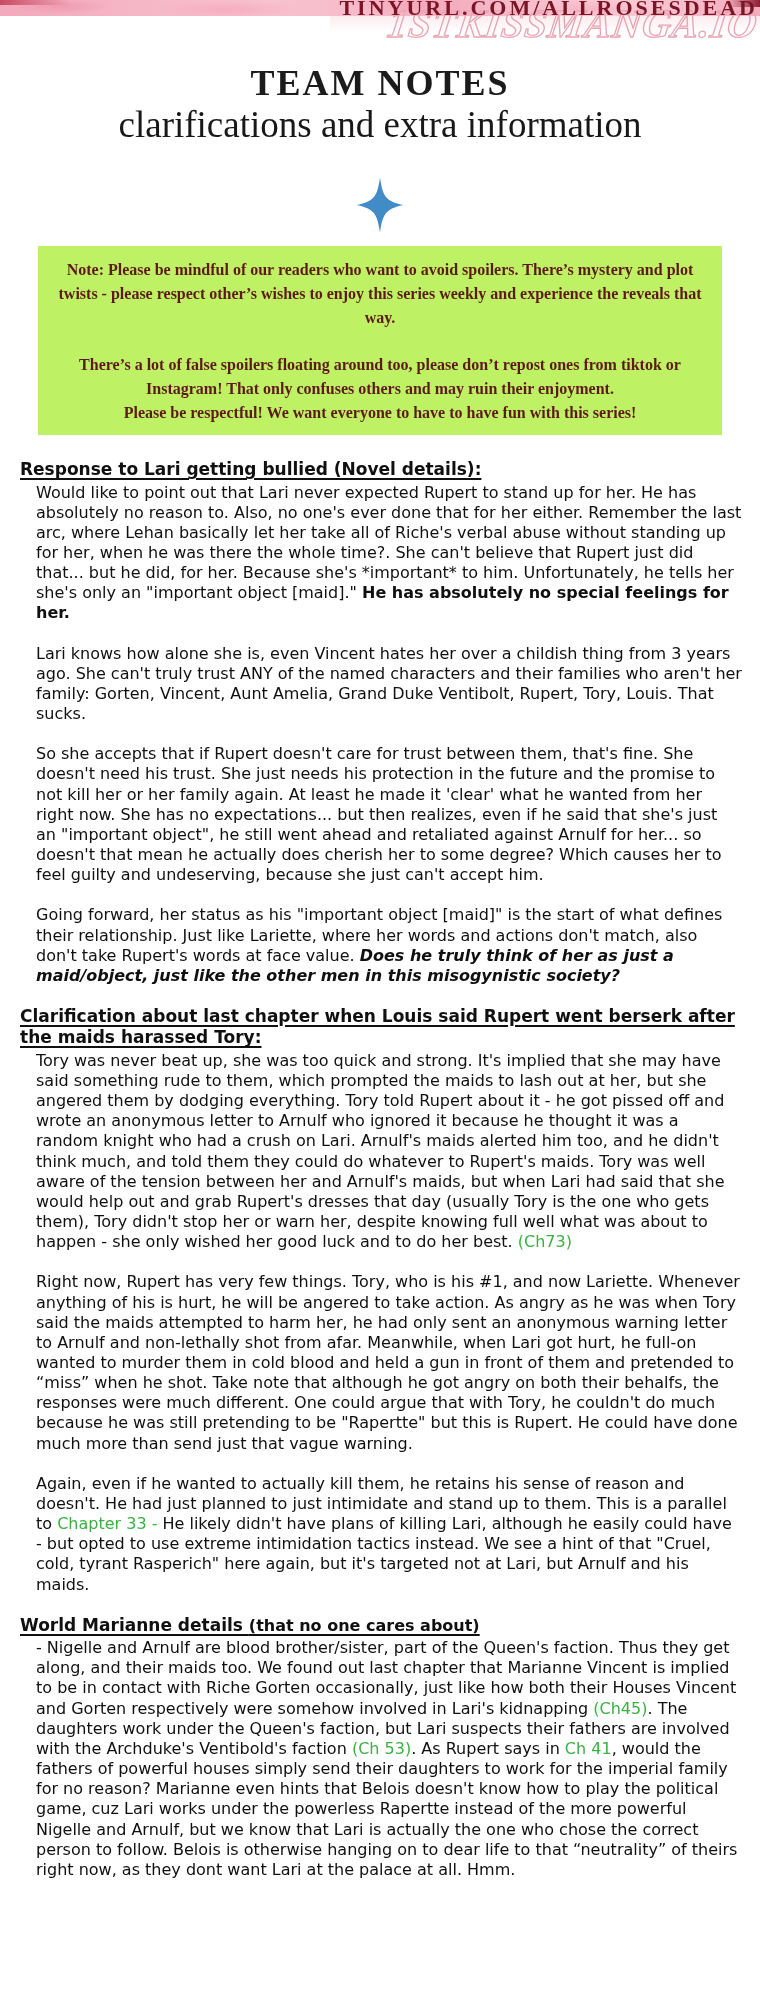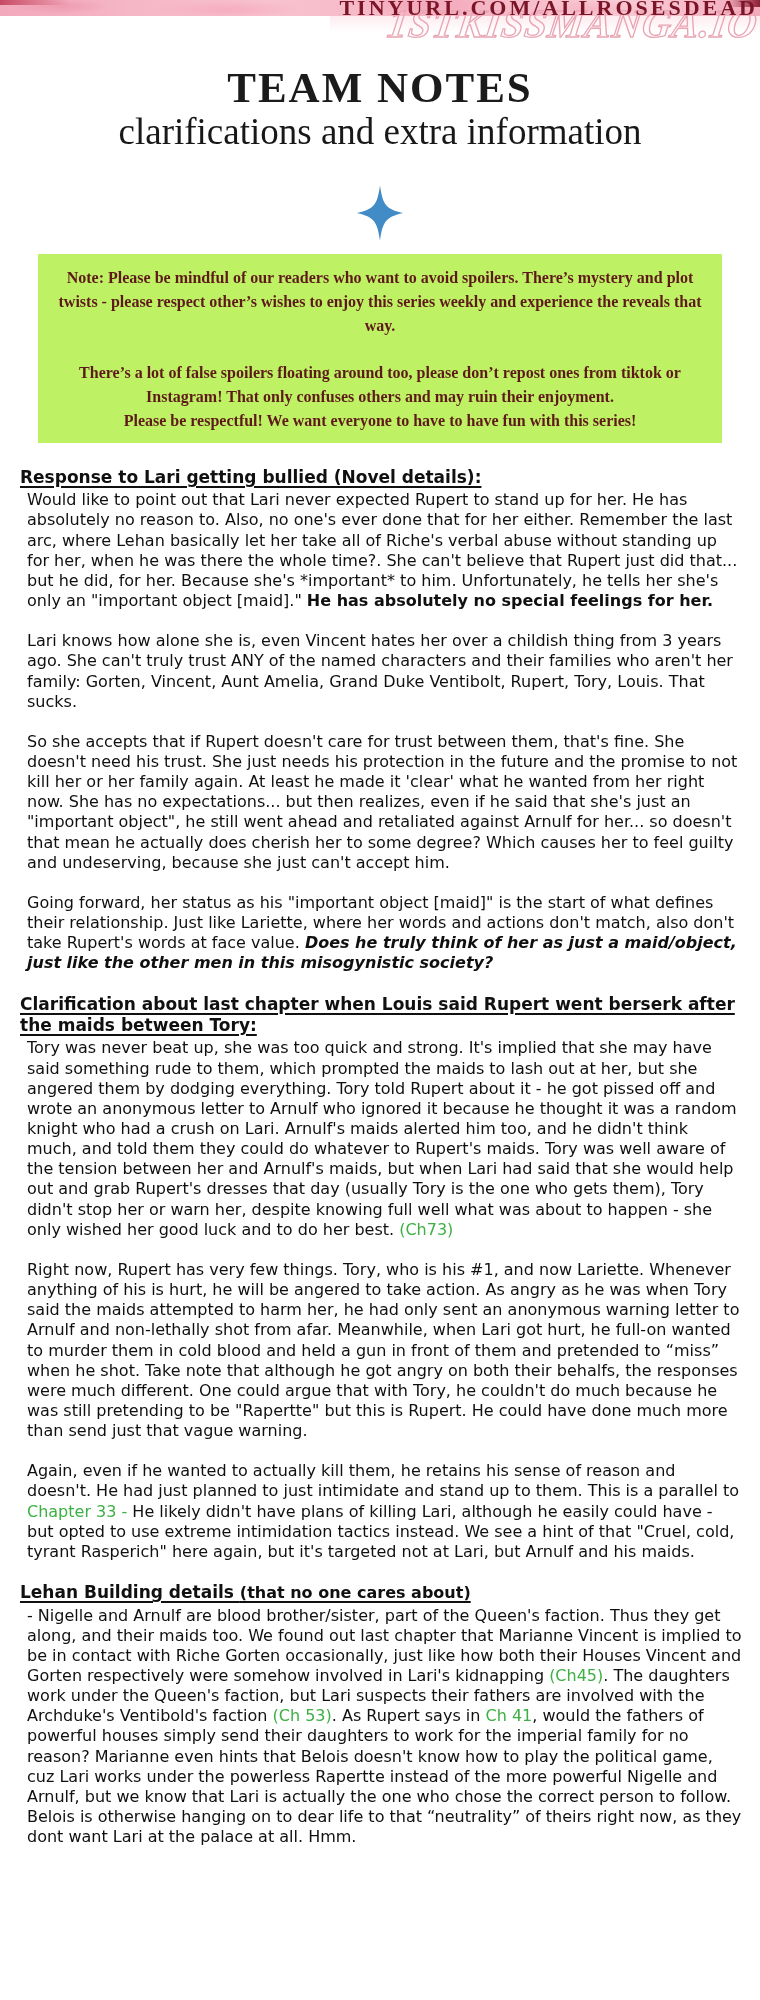--- a/index.html
+++ b/index.html
@@ -53,21 +53,21 @@
     letter-spacing:3px;
     color:#7a1426;
     white-space:nowrap;
   }
   
   .title{
     margin:64px 0 0 0;
     text-align:center;
     font-family:"Liberation Serif", serif;
     font-weight:600;
-    font-size:43px;line-height:1.1;
+    font-size:36px;line-height:1.1;
     letter-spacing:2px;
     color:#1b1b1b;
   }
   .subtitle{
     margin:0;
     text-align:center;
     font-family:"Liberation Serif", serif;
     font-weight:400;
     font-size:37px;line-height:1.15;
     color:#181818;
@@ -94,21 +94,21 @@
     color:#5e1a1a;
     white-space:pre-line;
   }
   .note-box p:last-child{margin-bottom:0;}
   
   .body-text{
     margin:24px 18px 0 20px;
     font-size:16px;line-height:1.26;
     color:#101010;
   }
-  .body-text p{margin:0 0 20px 7px;}
+  .body-text p{margin:0 0 20px 16px;}
   .body-text h3{
     margin:0 0 2px 0;
     font-size:17px;line-height:1.26;
     font-weight:700;
     text-decoration:underline;
     text-underline-offset:3px;
     text-decoration-thickness:1.5px;
   }
   .run-b{font-weight:700;}
   .run-bi{font-weight:700;font-style:italic;}
@@ -144,21 +144,21 @@
       <p><span>There’s a lot of false spoilers floating around too, please don’t repost ones from tiktok or Instagram! That only confuses others and may ruin their enjoyment.
 Please be respectful! We want everyone to have to have fun with this series!</span></p>
     </div>
 
   <div class="body-text">
       <h3><span>Response to Lari getting bullied (Novel details):</span></h3>
       <p><span>Would like to point out that Lari never expected Rupert to stand up for her. He has absolutely no reason to. Also, no one's ever done that for her either. Remember the last arc, where Lehan basically let her take all of Riche's verbal abuse without standing up for her, when he was there the whole time?. She can't believe that Rupert just did that... but he did, for her. Because she's *important* to him. Unfortunately, he tells her she's only an "important object [maid]." </span><span class="run-b">He has absolutely no special feelings for her.</span></p>
       <p><span>Lari knows how alone she is, even Vincent hates her over a childish thing from 3 years ago. She can't truly trust ANY of the named characters and their families who aren't her family: Gorten, Vincent, Aunt Amelia, Grand Duke Ventibolt, Rupert, Tory, Louis. That sucks.</span></p>
       <p><span>So she accepts that if Rupert doesn't care for trust between them, that's fine. She doesn't need his trust. She just needs his protection in the future and the promise to not kill her or her family again. At least he made it 'clear' what he wanted from her right now. She has no expectations... but then realizes, even if he said that she's just an "important object", he still went ahead and retaliated against Arnulf for her... so doesn't that mean he actually does cherish her to some degree? Which causes her to feel guilty and undeserving, because she just can't accept him.</span></p>
       <p><span>Going forward, her status as his "important object [maid]" is the start of what defines their relationship. Just like Lariette, where her words and actions don't match, also don't take Rupert's words at face value. </span><span class="run-bi">Does he truly think of her as just a maid/object, just like the other men in this misogynistic society?</span></p>
-      <h3><span>Clarification about last chapter when Louis said Rupert went berserk after the maids between Tory:</span></h3>
+      <h3><span>Clarification about last chapter when Louis said Rupert went berserk after the maids harassed Tory:</span></h3>
       <p><span>Tory was never beat up, she was too quick and strong. It's implied that she may have said something rude to them, which prompted the maids to lash out at her, but she angered them by dodging everything. Tory told Rupert about it - he got pissed off and wrote an anonymous letter to Arnulf who ignored it because he thought it was a random knight who had a crush on Lari. Arnulf's maids alerted him too, and he didn't think much, and told them they could do whatever to Rupert's maids. Tory was well aware of the tension between her and Arnulf's maids, but when Lari had said that she would help out and grab Rupert's dresses that day (usually Tory is the one who gets them), Tory didn't stop her or warn her, despite knowing full well what was about to happen - she only wished her good luck and to do her best. </span><span class="run-green">(Ch73)</span></p>
       <p><span>Right now, Rupert has very few things. Tory, who is his #1, and now Lariette. Whenever anything of his is hurt, he will be angered to take action. As angry as he was when Tory said the maids attempted to harm her, he had only sent an anonymous warning letter to Arnulf and non-lethally shot from afar. Meanwhile, when Lari got hurt, he full-on wanted to murder them in cold blood and held a gun in front of them and pretended to “miss” when he shot. Take note that although he got angry on both their behalfs, the responses were much different. One could argue that with Tory, he couldn't do much because he was still pretending to be "Rapertte" but this is Rupert. He could have done much more than send just that vague warning.</span></p>
       <p><span>Again, even if he wanted to actually kill them, he retains  his sense of reason and doesn't. He had just planned to just intimidate and stand up to them. This is a parallel to </span><span class="run-green">Chapter 33 - </span><span>He likely didn't have plans of killing Lari, although he easily could have - but opted to use extreme intimidation tactics instead. We see a hint of that "Cruel, cold, tyrant Rasperich" here again, but it's targeted not at Lari, but Arnulf and his maids.</span></p>
-      <h3><span>Lehan Building details </span><span class="run-small">(that no one cares about)</span></h3>
+      <h3><span>World Marianne details </span><span class="run-small">(that no one cares about)</span></h3>
       <p><span>- Nigelle and Arnulf are blood brother/sister, part of the Queen's faction. Thus they get along, and their maids too. We found out last chapter that Marianne Vincent is implied to be in contact with Riche Gorten occasionally, just like how both their Houses Vincent and Gorten respectively were somehow involved in Lari's kidnapping </span><span class="run-green">(Ch45)</span><span>. The daughters work under the Queen's faction, but Lari suspects their fathers are involved with the Archduke's Ventibold's faction </span><span class="run-green">(Ch 53)</span><span>. As Rupert says in </span><span class="run-green">Ch 41</span><span>, would the fathers of powerful houses simply send their daughters to work for the imperial family for no reason? Marianne even hints that Belois doesn't know how to play the political game, cuz Lari works under the powerless Rapertte instead of the more powerful Nigelle and Arnulf, but we know that Lari is actually the one who chose the correct person to follow. Belois is otherwise hanging on to dear life to that “neutrality” of theirs right now, as they dont want Lari at the palace at all. Hmm.</span></p>
     </div>
 
 </div>
 
 </body></html>

